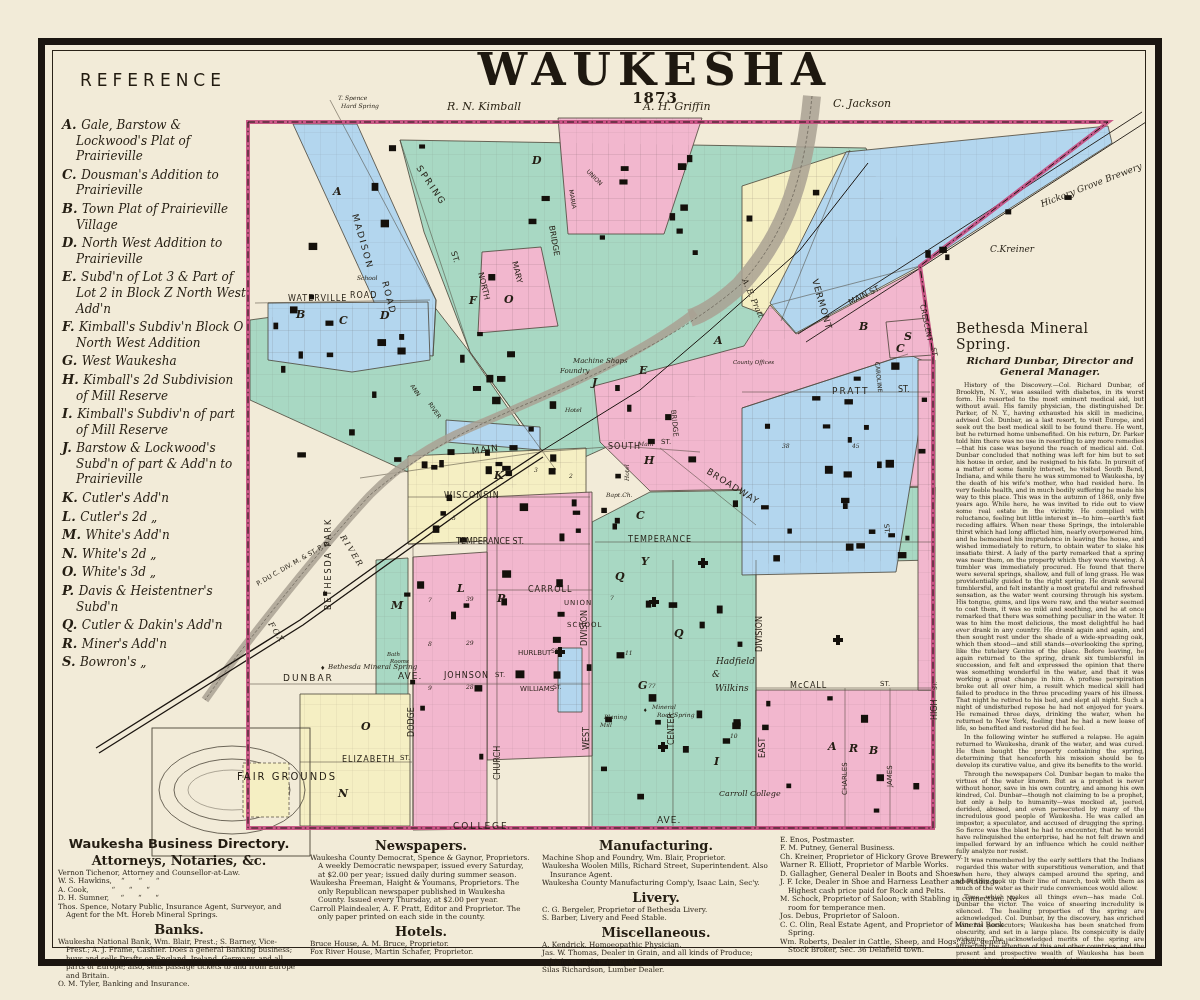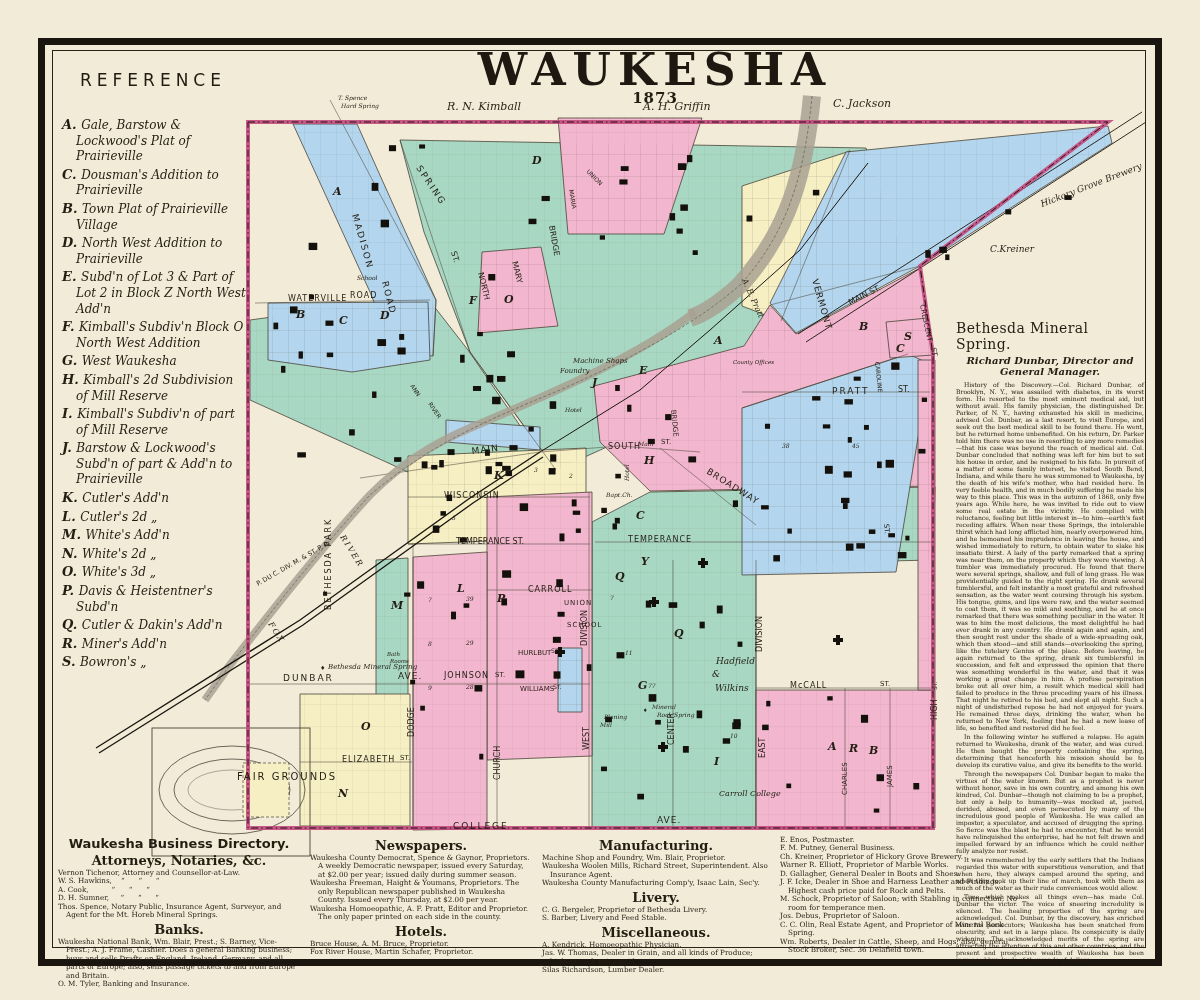--- a/index.html
+++ b/index.html
@@ -471,21 +471,21 @@
         <div class="dir-entry">D. H. Sumner,&nbsp;&nbsp;&nbsp;&nbsp;&nbsp;“&nbsp;&nbsp;&nbsp;&nbsp;&nbsp;&nbsp;“&nbsp;&nbsp;&nbsp;&nbsp;&nbsp;&nbsp;“</div>
         <div class="dir-entry">Thos. Spence, Notary Public, Insurance Agent, Surveyor, and Agent for the Mt. Horeb Mineral Springs.</div>
         <div class="dir-head">Banks.</div>
         <div class="dir-entry">Waukesha National Bank, Wm. Blair, Prest.; S. Barney, Vice-Prest.; A. J. Frame, Cashier.  Does a general Banking business; buys and sells Drafts on England, Ireland, Germany, and all parts of Europe; also, sells passage tickets to and from Europe and Britain.</div>
         <div class="dir-entry">O. M. Tyler, Banking and Insurance.</div>
       </div>
       <div class="dir-col dir-col2">
         <div class="dir-head">Newspapers.</div>
         <div class="dir-entry">Waukesha County Democrat, Spence &amp; Gaynor, Proprietors.  A weekly Democratic newspaper, issued every Saturday, at $2.00 per year; issued daily during summer season.</div>
         <div class="dir-entry">Waukesha Freeman, Haight &amp; Youmans, Proprietors.  The only Republican newspaper published in Waukesha County.  Issued every Thursday, at $2.00 per year.</div>
-        <div class="dir-entry">Waukesha Homoeopathic, A. F. Pratt, Editor and Proprietor.  The only paper printed on each side in the county.</div>
+        <div class="dir-entry">Carroll Plaindealer, A. F. Pratt, Editor and Proprietor.  The only paper printed on each side in the county.</div>
         <div class="dir-head">Hotels.</div>
         <div class="dir-entry">Bruce House, A. M. Bruce, Proprietor.</div>
         <div class="dir-entry">Fox River House, Martin Schafer, Proprietor.</div>
       </div>
       <div class="dir-col dir-col3">
         <div class="dir-head">Manufacturing.</div>
         <div class="dir-entry">Machine Shop and Foundry, Wm. Blair, Proprietor.</div>
         <div class="dir-entry">Waukesha Woolen Mills, Richard Street, Superintendent.  Also Insurance Agent.</div>
         <div class="dir-entry">Waukesha County Manufacturing Comp'y, Isaac Lain, Sec'y.</div>
         <div class="dir-head">Livery.</div>

